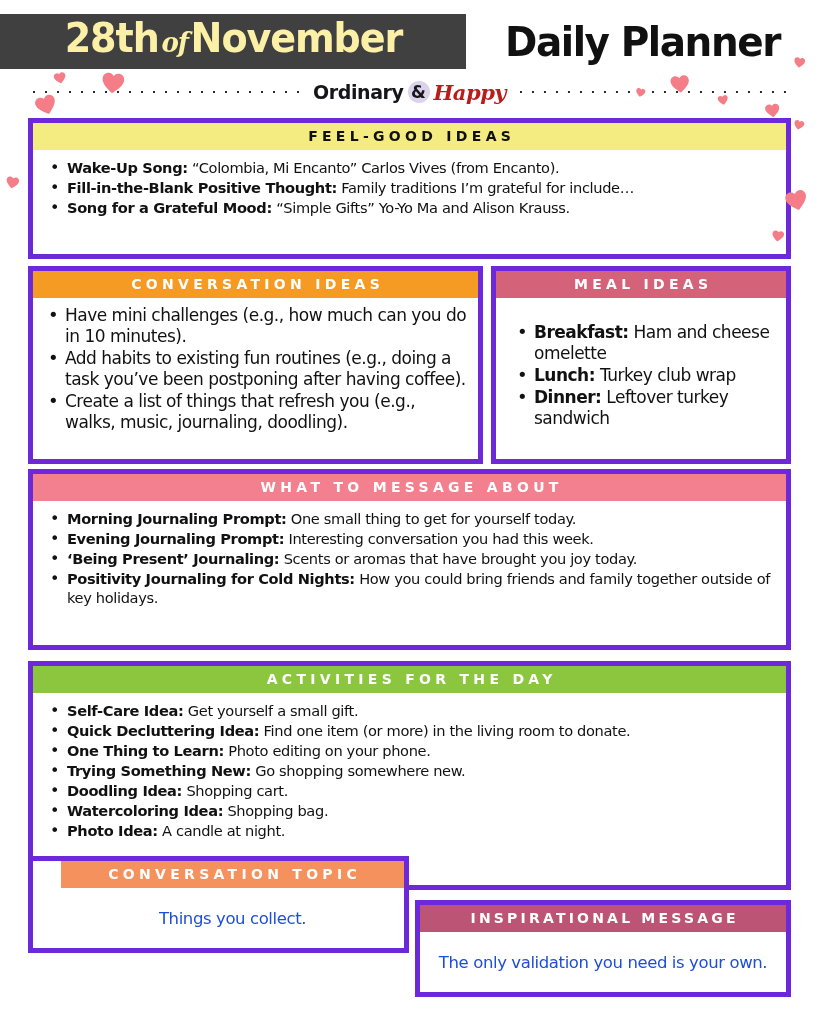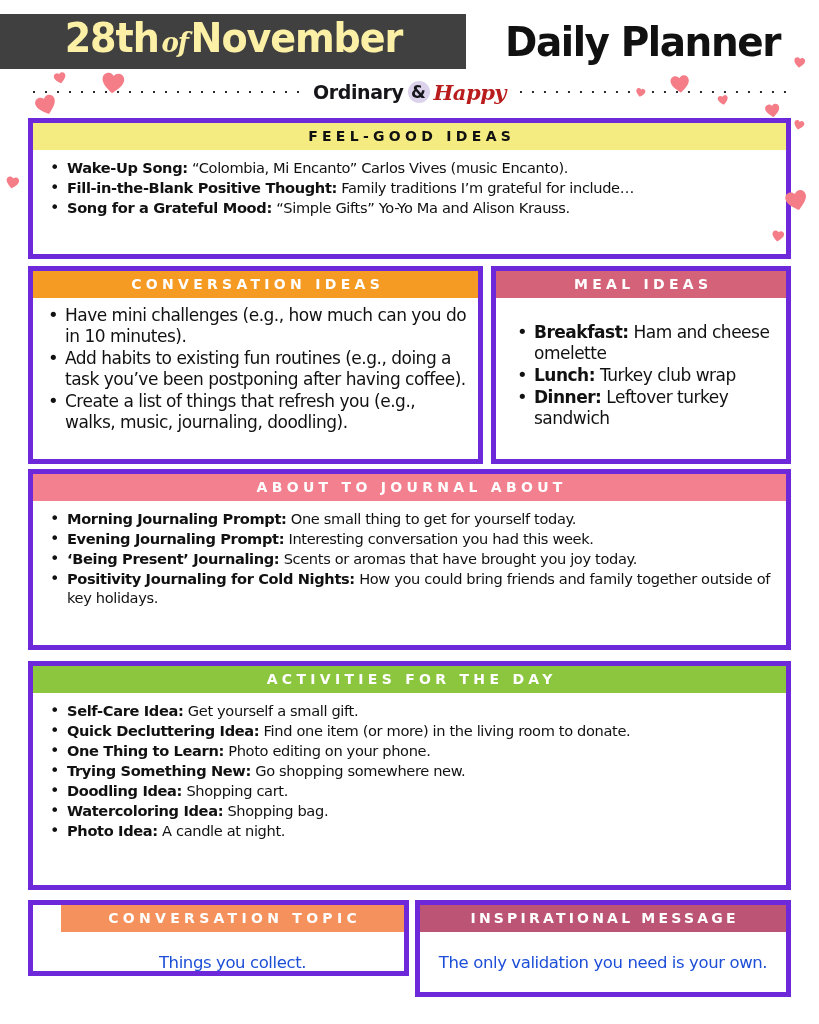--- a/index.html
+++ b/index.html
@@ -164,21 +164,21 @@
       <span class="brand-amp">&amp;</span>
       <span class="brand-happy">Happy</span>
     </div>
     <div class="dots right"></div>
   </div>
 
   <div class="card" style="left:28px; top:118px; width:763px; height:141px;">
     <div class="card-head" style="background:#F4EC80; color:#111111;">FEEL-GOOD IDEAS</div>
     <div class="card-body">
       <ul class="items" id="list-feel_good">
-          <li><b>Wake-Up Song:</b><span> “Colombia, Mi Encanto” Carlos Vives (music Encanto).</span></li>
+          <li><b>Wake-Up Song:</b><span> “Colombia, Mi Encanto” Carlos Vives (from Encanto).</span></li>
           <li><b>Fill-in-the-Blank Positive Thought:</b><span> Family traditions I’m grateful for include…</span></li>
           <li><b>Song for a Grateful Mood:</b><span> “Simple Gifts” Yo-Yo Ma and Alison Krauss.</span></li>
         </ul>
     </div>
   </div>
 
   <div class="card big" style="left:28px; top:266px; width:455px; height:198px;">
     <div class="card-head" style="background:#F59A23; color:#FFFFFF;">CONVERSATION IDEAS</div>
     <div class="card-body" style="padding:7px 8px 6px 12px;">
       <ul class="items" id="list-motivational">
@@ -194,21 +194,21 @@
     <div class="card-body" style="padding:24px 10px 6px 18px;">
       <ul class="items" id="list-meal">
           <li><b>Breakfast:</b><span> Ham and cheese omelette</span></li>
           <li><b>Lunch:</b><span> Turkey club wrap</span></li>
           <li><b>Dinner:</b><span> Leftover turkey sandwich</span></li>
         </ul>
     </div>
   </div>
 
   <div class="card" style="left:28px; top:469px; width:763px; height:181px;">
-    <div class="card-head" style="background:#F2808E; color:#FFFFFF;">ABOUT TO JOURNAL ABOUT</div>
+    <div class="card-head" style="background:#F2808E; color:#FFFFFF;">WHAT TO MESSAGE ABOUT</div>
     <div class="card-body">
       <ul class="items" id="list-journal">
           <li><b>Morning Journaling Prompt:</b><span> One small thing to get for yourself today.</span></li>
           <li><b>Evening Journaling Prompt:</b><span> Interesting conversation you had this week.</span></li>
           <li><b>‘Being Present’ Journaling:</b><span> Scents or aromas that have brought you joy today.</span></li>
           <li><b>Positivity Journaling for Cold Nights:</b><span> How you could bring friends and family together outside of key holidays.</span></li>
         </ul>
     </div>
   </div>
 
@@ -220,21 +220,21 @@
           <li><b>Quick Decluttering Idea:</b><span> Find one item (or more) in the living room to donate.</span></li>
           <li><b>One Thing to Learn:</b><span> Photo editing on your phone.</span></li>
           <li><b>Trying Something New:</b><span> Go shopping somewhere new.</span></li>
           <li><b>Doodling Idea:</b><span> Shopping cart.</span></li>
           <li><b>Watercoloring Idea:</b><span> Shopping bag.</span></li>
           <li><b>Photo Idea:</b><span> A candle at night.</span></li>
         </ul>
     </div>
   </div>
 
-  <div class="card" style="left:28px; top:900px; width:381px; height:76px;padding-left:28px;">
+  <div class="card" style="left:28px; top:856px; width:381px; height:97px;padding-left:28px;">
     <div class="card-head" style="background:#F5915C; color:#FFFFFF;">CONVERSATION TOPIC</div>
     <div class="centered-body" style="height:68px;">Things you collect.</div>
   </div>
 
   <div class="card" style="left:415px; top:900px; width:376px; height:97px;">
     <div class="card-head" style="background:#BC5476; color:#FFFFFF; letter-spacing:3.2px; text-indent:3.2px;">INSPIRATIONAL MESSAGE</div>
     <div class="centered-body" style="height:68px; font-weight:500;">The only validation you need is your own.</div>
   </div>
 
   <div id="hearts-layer">

